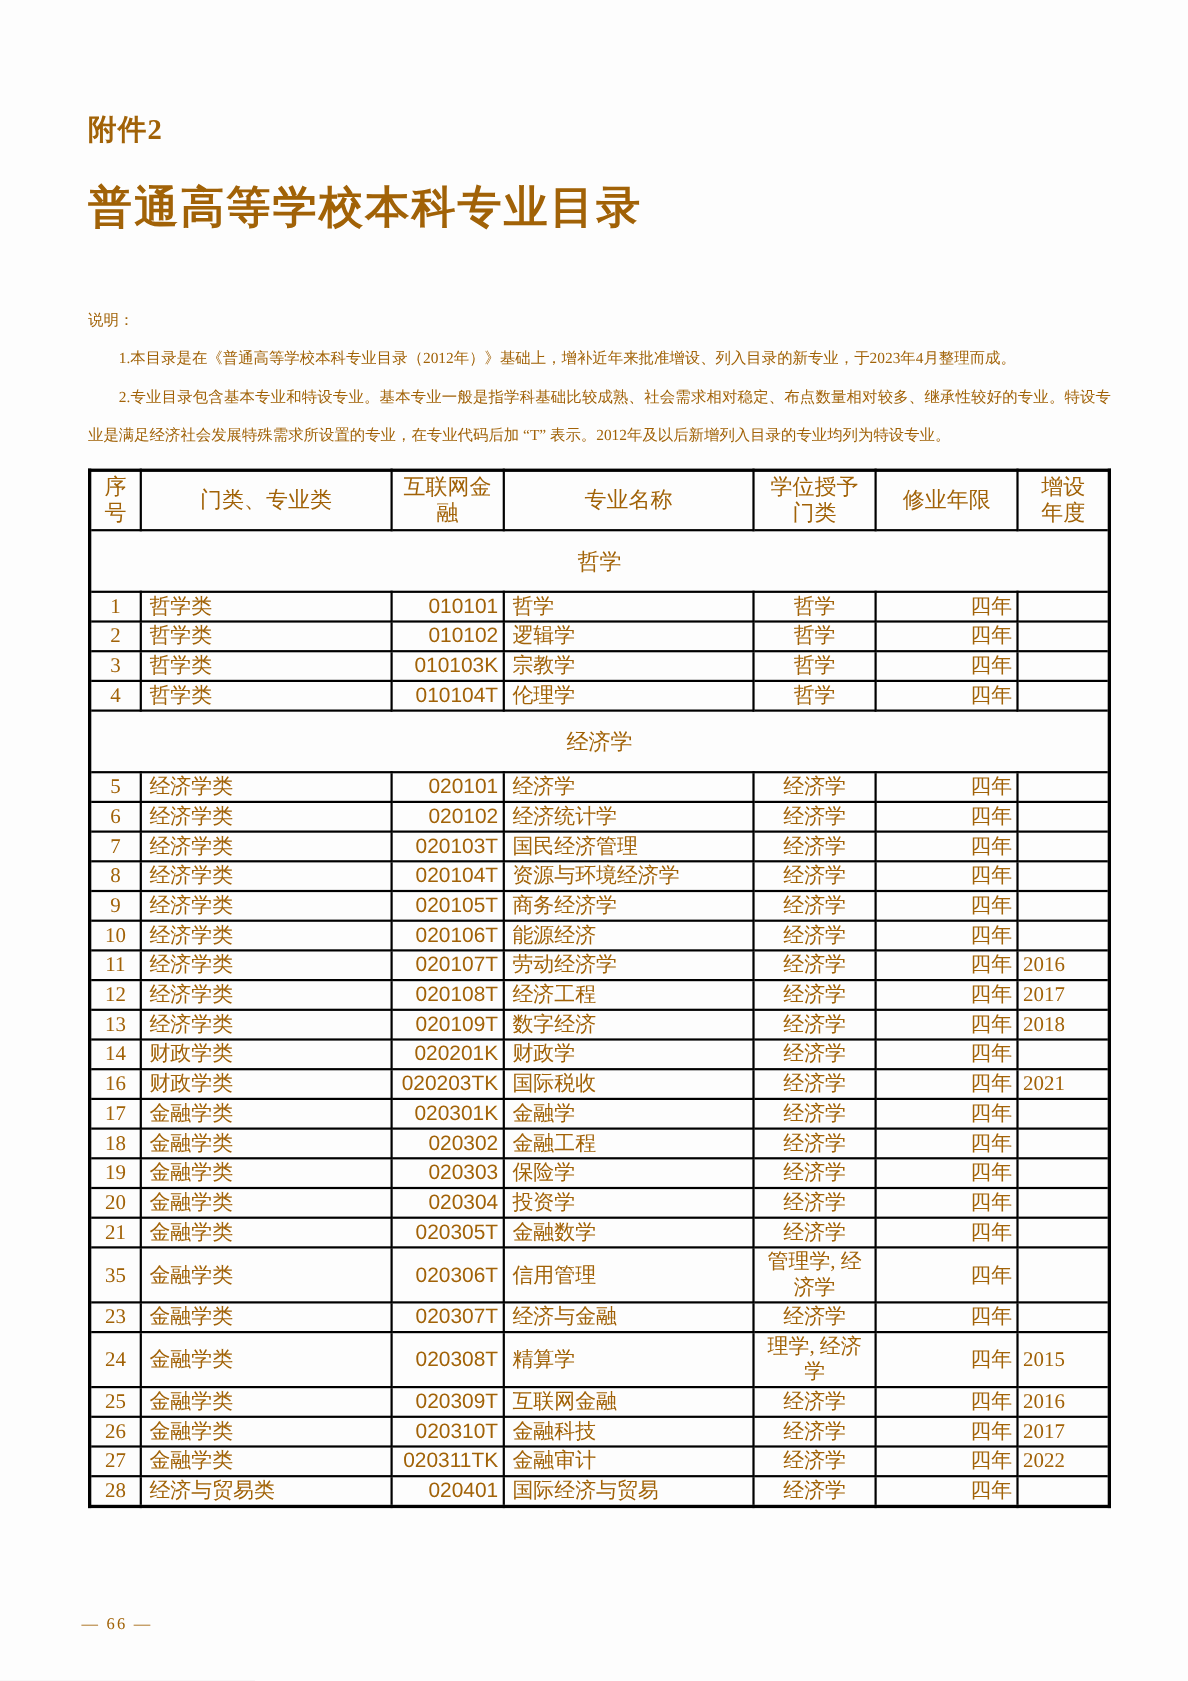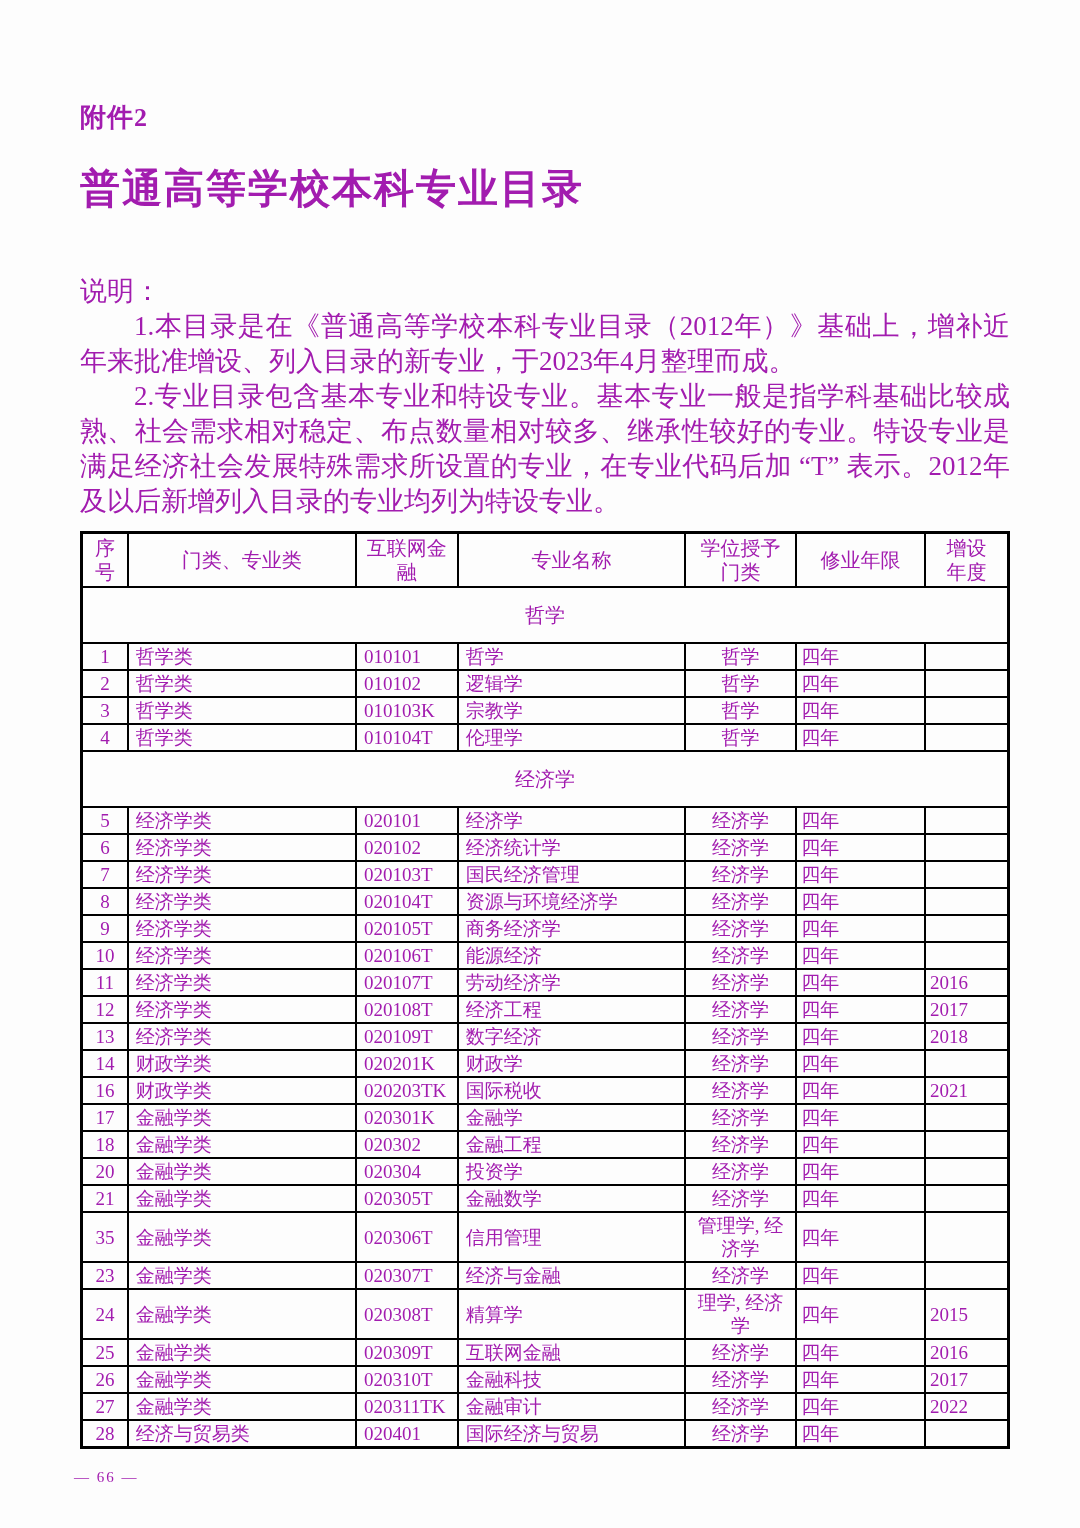--- a/index.html
+++ b/index.html
@@ -4,41 +4,41 @@
 <style>
   * { margin: 0; padding: 0; box-sizing: border-box; }
   html, body { background: #e9e9e9; }
   .page {
     position: relative;
     width: 1080px;
     height: 1528px;
     margin: 0 auto;
     background: #fdfdfd;
     font-family: "Liberation Serif", "DejaVu Serif", serif;
-    color: #a21caf;
+    color: #a16207;
     overflow: hidden;
   }
   .content {
     padding: 100px 70px 0 80px;
   }
   .attachment {
     font-size: 26px;
     font-weight: 600;
     letter-spacing: 1px;
   }
   .title {
     text-align: left;
     font-size: 40px;
     font-weight: 700;
     letter-spacing: 2px;
     margin-top: 26px;
   }
   .notes {
     margin-top: 58px;
-    font-size: 27px;
+    font-size: 14px;
     line-height: 35px;
     text-align: justify;
   }
   .notes-label { line-height: 35px; }
   .note { text-indent: 2em; }
   table.catalog {
     margin-top: 12px;
     width: 930px;
     border-collapse: collapse;
     table-layout: fixed;
@@ -65,24 +65,24 @@
     font-size: 20px;
     padding: 4px;
   }
   tr.data-row td {
     height: 26px;
     line-height: 23px;
     padding: 1px 4px;
   }
   td.col-no     { text-align: center; }
   td.col-category { text-align: left; padding-left: 7px !important; }
-  td.col-code   { text-align: left; padding-left: 7px !important; font-family: Liberation Serif, serif; }
+  td.col-code   { text-align: right; padding-left: 7px !important; font-family: Liberation Sans, sans-serif; }
   td.col-name   { text-align: left; padding-left: 7px !important; }
   td.col-degree { text-align: center; }
-  td.col-years  { text-align: left; }
+  td.col-years  { text-align: right; }
   td.col-added  { text-align: left; }
   .footer {
     position: absolute;
     left: 74px;
     bottom: 42px;
     font-size: 15px;
     letter-spacing: 2px;
   }
 </style>
 </head>
@@ -276,20 +276,29 @@
           <tr class="data-row">
             <td class="col-no">18</td>
             <td class="col-category">金融学类</td>
             <td class="col-code">020302</td>
             <td class="col-name">金融工程</td>
             <td class="col-degree">经济学</td>
             <td class="col-years">四年</td>
             <td class="col-added"></td>
           </tr>
           <tr class="data-row">
+            <td class="col-no">19</td>
+            <td class="col-category">金融学类</td>
+            <td class="col-code">020303</td>
+            <td class="col-name">保险学</td>
+            <td class="col-degree">经济学</td>
+            <td class="col-years">四年</td>
+            <td class="col-added"></td>
+          </tr>
+          <tr class="data-row">
             <td class="col-no">20</td>
             <td class="col-category">金融学类</td>
             <td class="col-code">020304</td>
             <td class="col-name">投资学</td>
             <td class="col-degree">经济学</td>
             <td class="col-years">四年</td>
             <td class="col-added"></td>
           </tr>
           <tr class="data-row">
             <td class="col-no">21</td>

